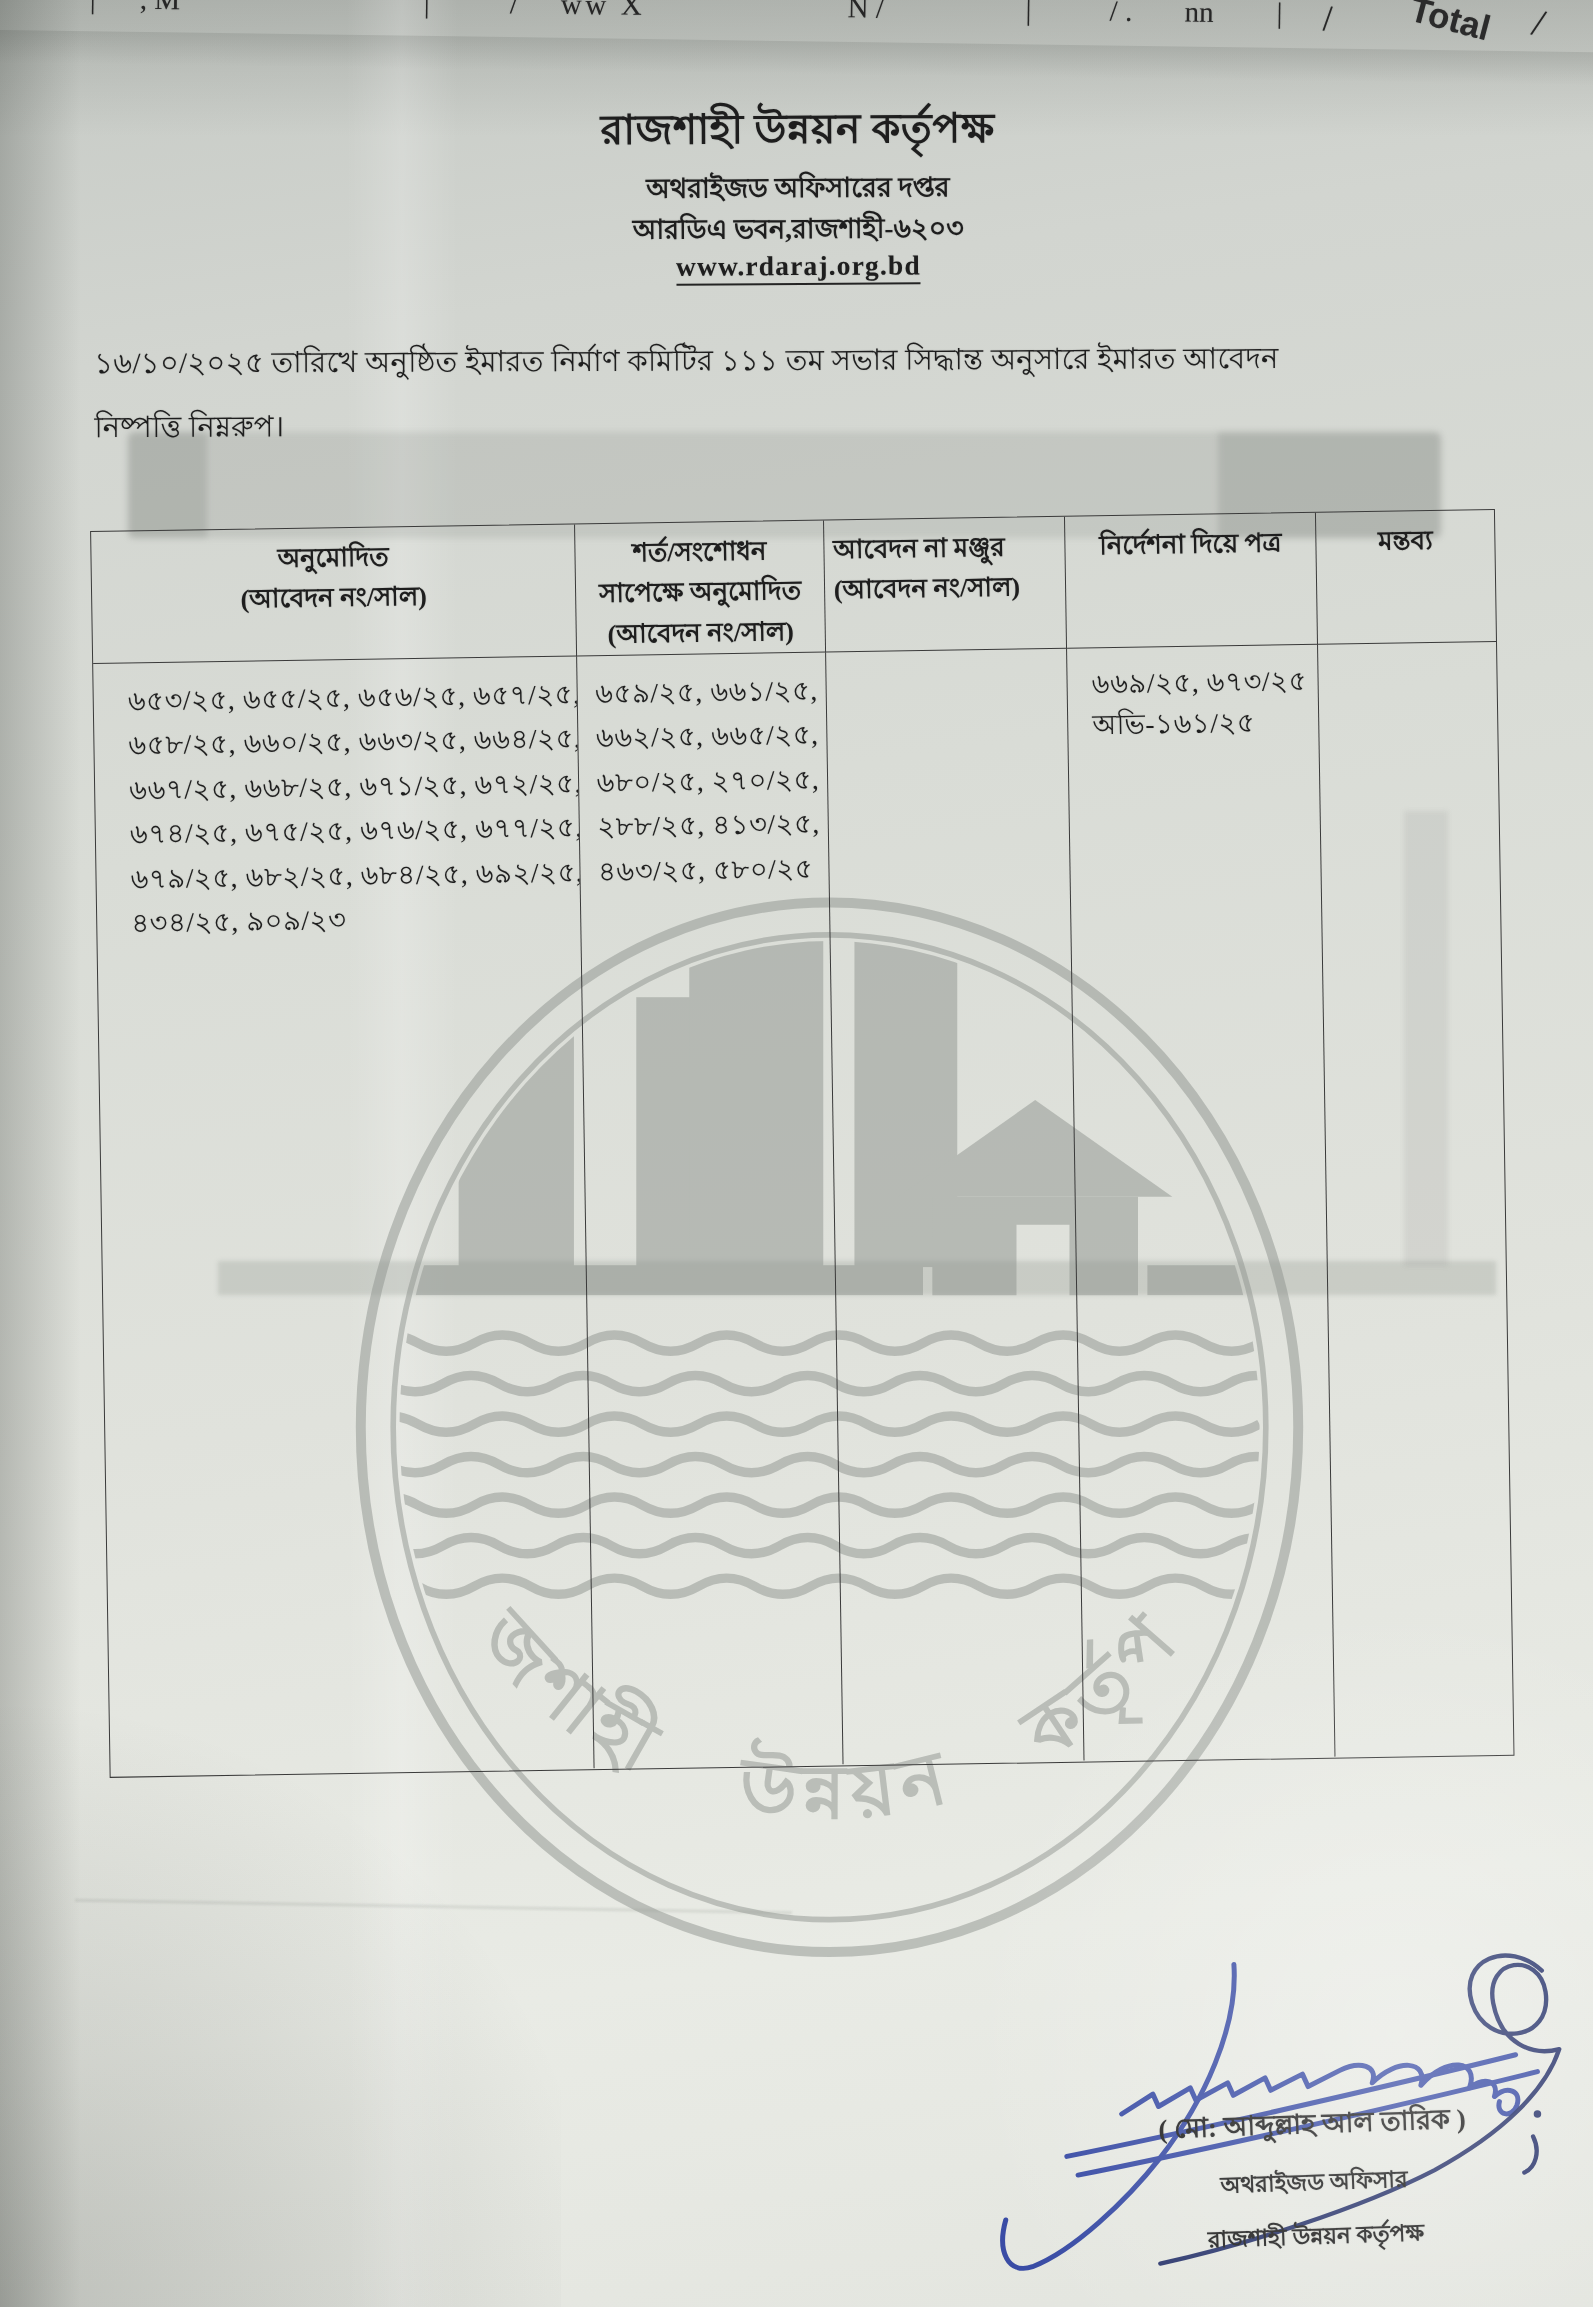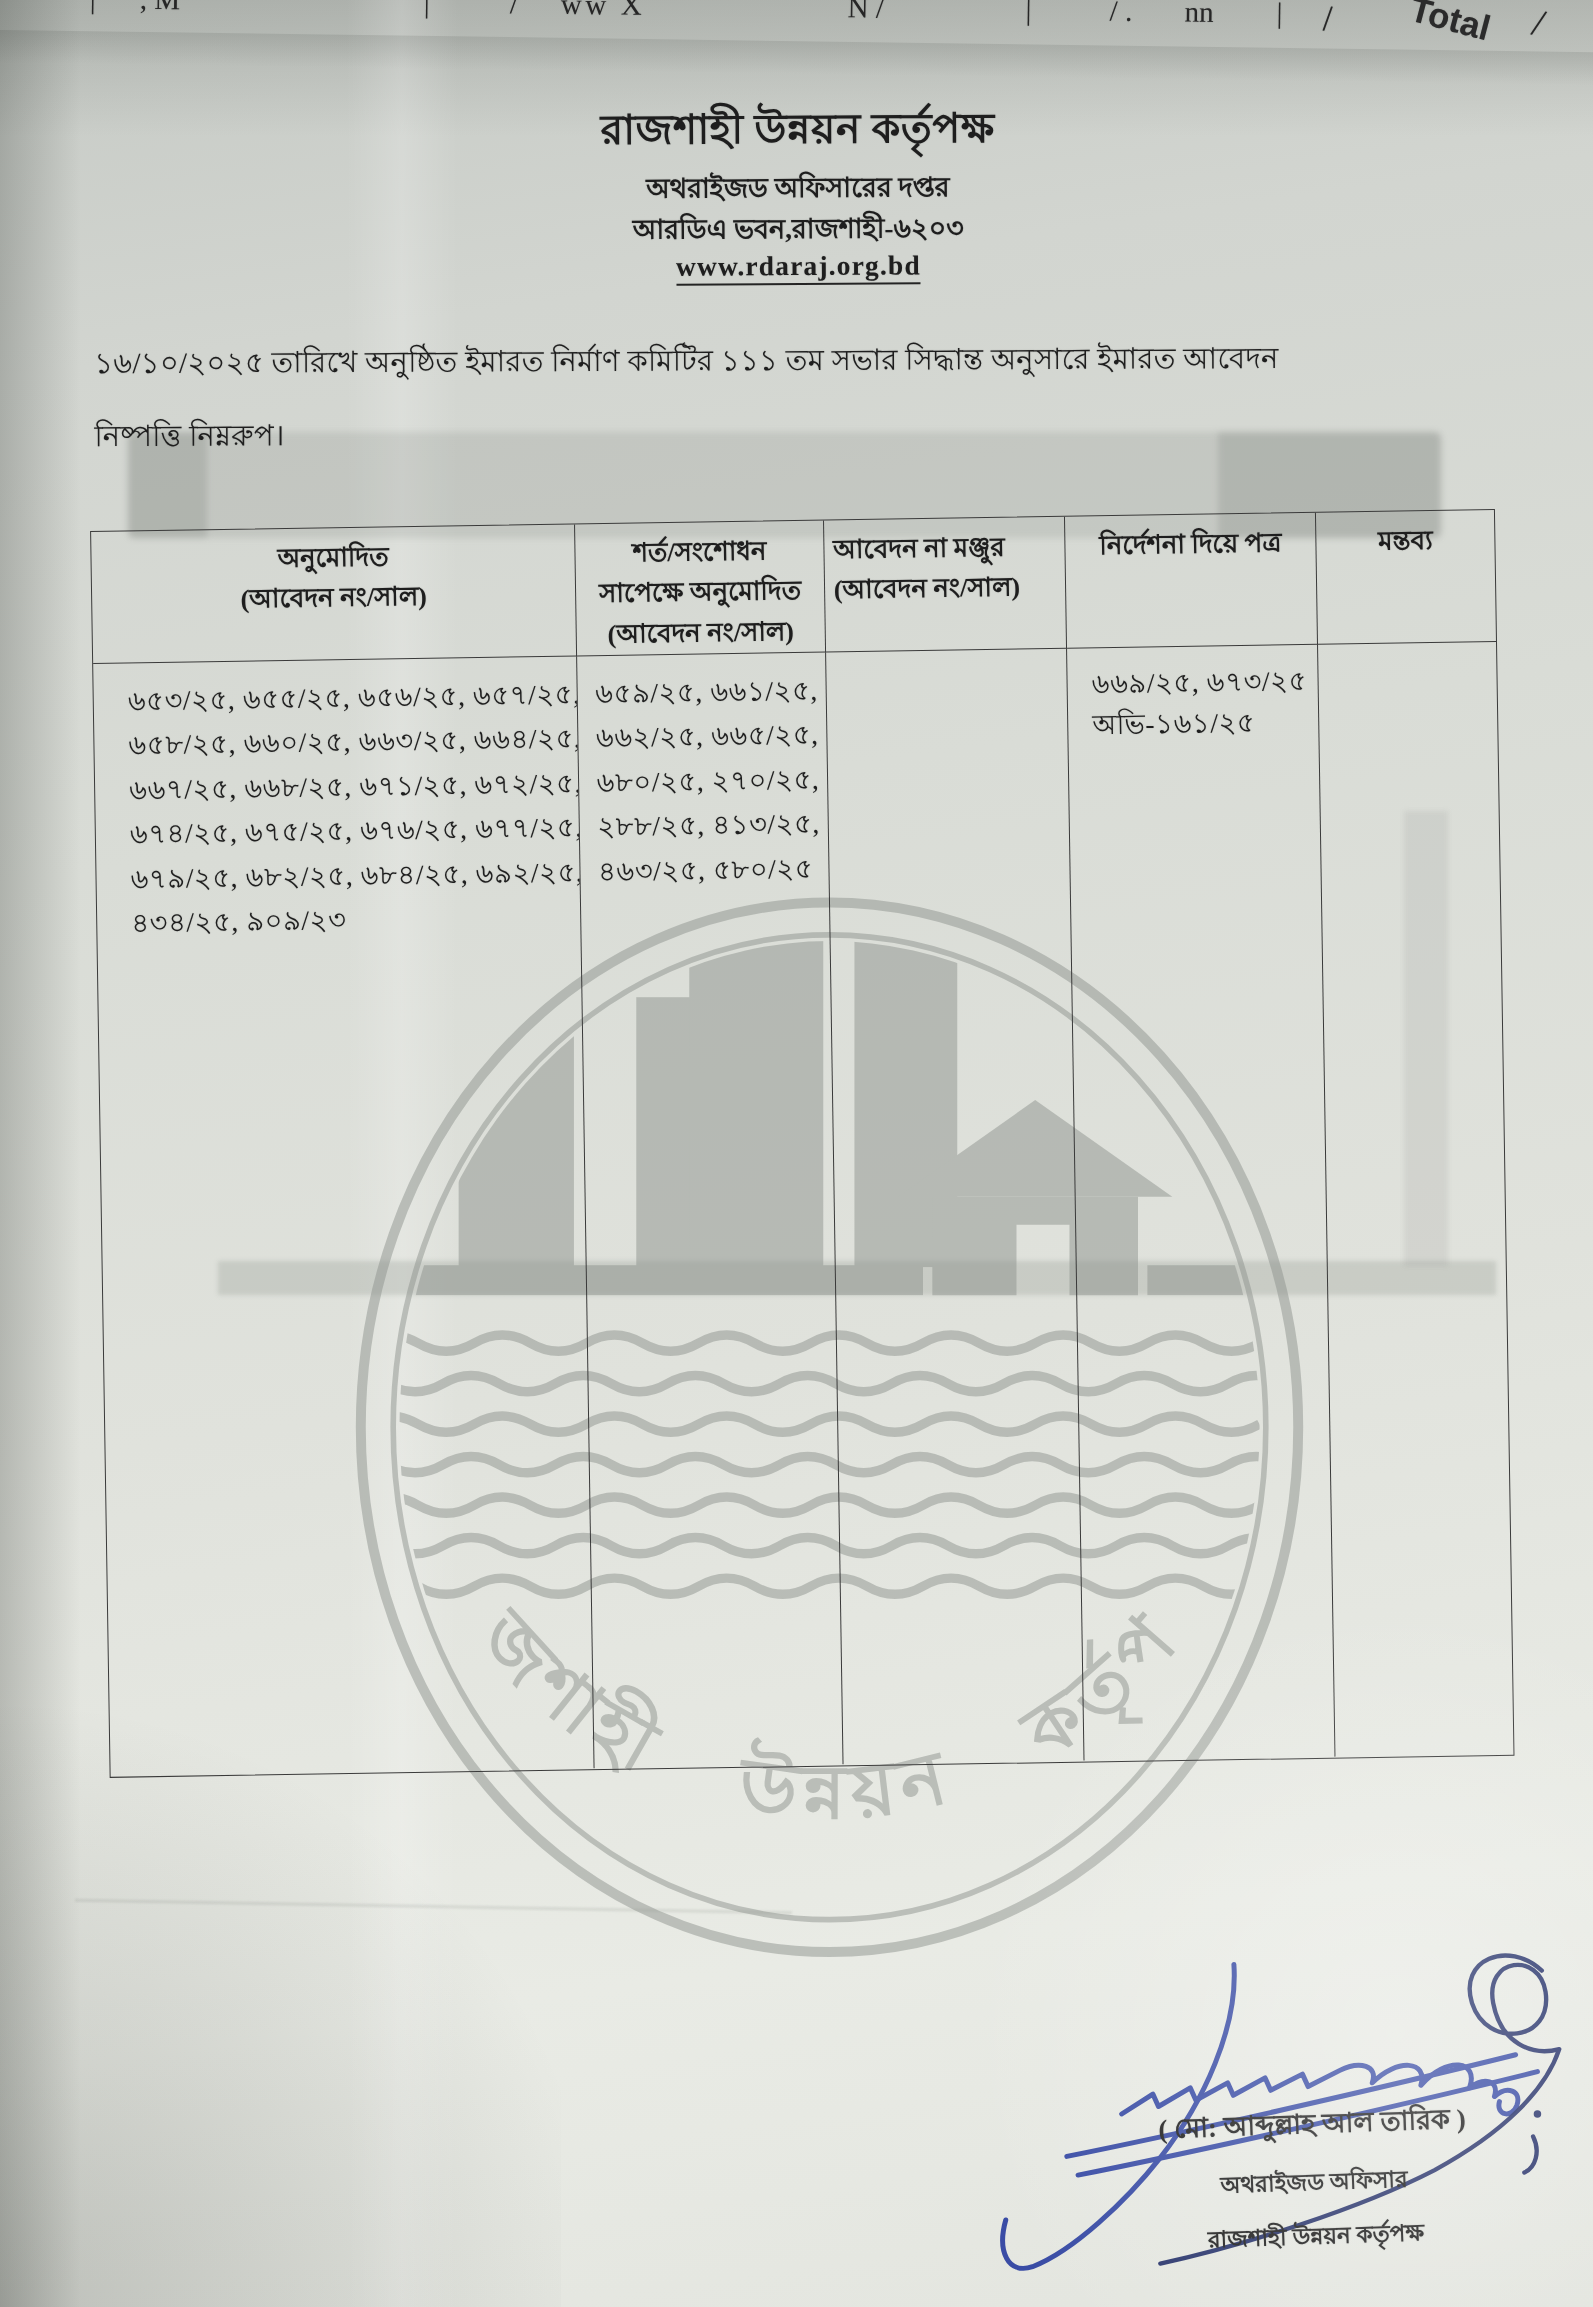--- a/index.html
+++ b/index.html
@@ -35,21 +35,21 @@
   .letterhead{position:absolute;left:0;top:0;width:1594px;text-align:center;transform:rotate(-.3deg);}
   .org-name{position:absolute;left:0;top:97px;width:100%;font-size:41px;font-weight:bold;letter-spacing:0.6px;}
   .org-office{position:absolute;left:0;top:167px;width:100%;font-size:27px;font-weight:bold;}
   .org-address{position:absolute;left:0;top:208px;width:100%;font-size:27px;font-weight:bold;}
   .org-site{position:absolute;left:0;top:251px;width:100%;font-size:27.4px;font-weight:bold;letter-spacing:1.2px;}
   .org-site b{border-bottom:2.5px solid #242424;padding-bottom:1.9px;font-weight:bold;}
 
   
   .intro{position:absolute;left:94px;top:337px;width:1434px;font-size:29px;letter-spacing:0.3px;transform:rotate(-.25deg);}
   .intro .l1{position:absolute;left:0;top:0;white-space:pre;}
-  .intro .l2{position:absolute;left:0;top:73px;white-space:pre;}
+  .intro .l2{position:absolute;left:0;top:64px;white-space:pre;}
 
   
   .seal{position:absolute;left:337px;top:885px;width:985px;height:1097px;pointer-events:none;}
 
   
   .doc-table{position:absolute;left:94px;top:531px;width:1403px;height:1245px;
     display:grid;grid-template-columns:484px 249px 241px 251px 178px;grid-template-rows:132px 1112px;
     border:1.9px solid #3a3a3a;transform:rotate(-.9deg);transform-origin:0 20%;}
   .cell{border-right:1.9px solid #3a3a3a;box-sizing:border-box;overflow:hidden;}
   .cell:nth-child(5n){border-right:none;}

